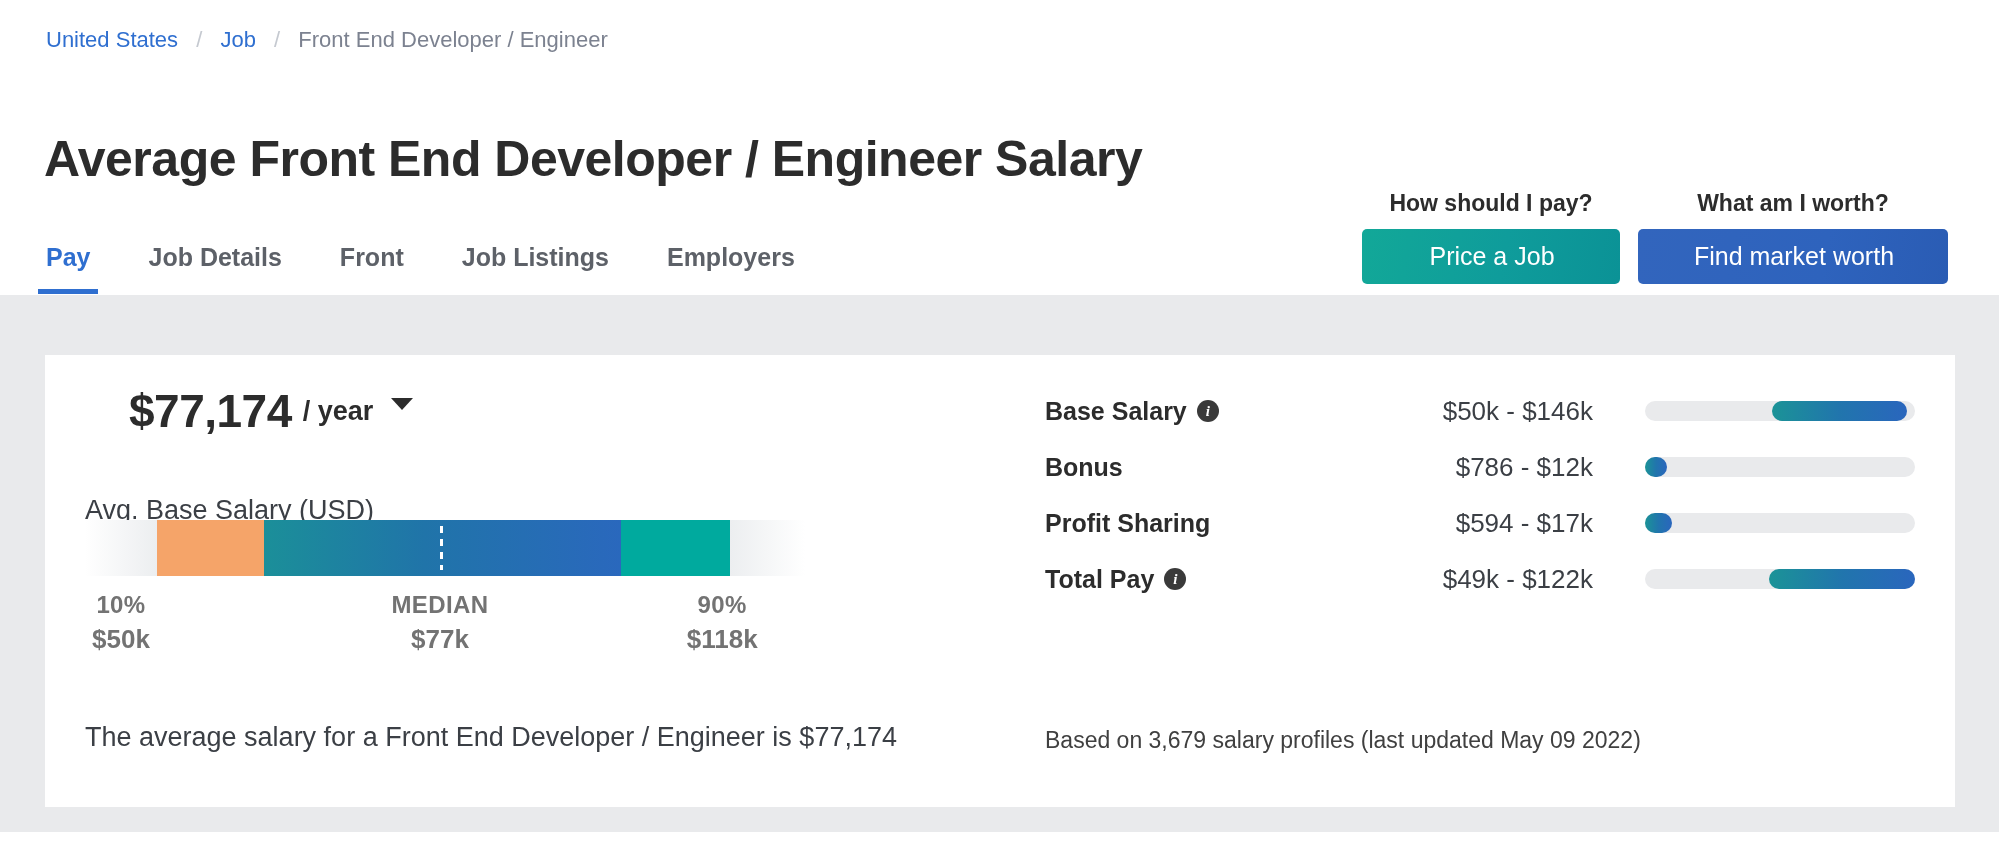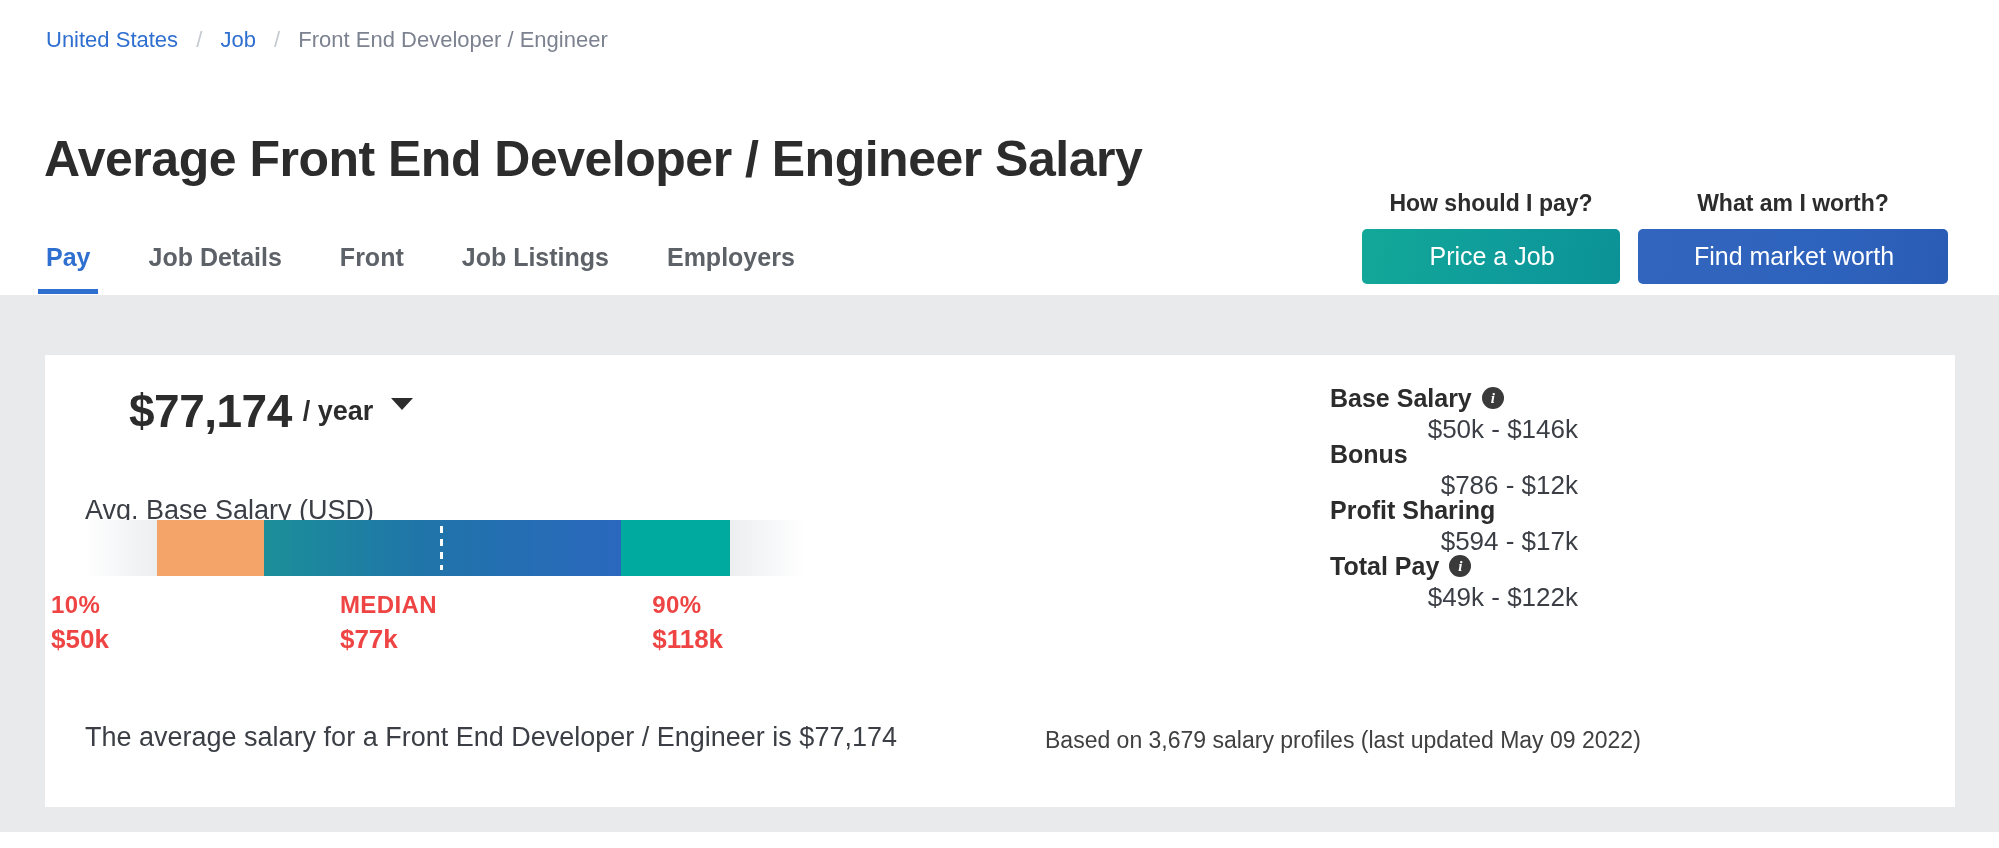--- a/index.html
+++ b/index.html
@@ -255,22 +255,22 @@
     );
   }
 
   .dist-labels {
     position: relative;
     height: 80px;
     margin-top: 14px;
   }
   .dist-label {
     position: absolute;
-    text-align: left;
-    color: #ef4444;
+    text-align: center;
+    color: #737373;
     white-space: nowrap;
   }
   .dist-label .pct {
     display: block;
     font-size: 24px;
     line-height: 30px;
     font-weight: bold;
     letter-spacing: 0.4px;
   }
   .dist-label .amt {
@@ -299,21 +299,20 @@
     position: absolute;
     left: 1000px;
     top: 28px;
     width: 870px;
   }
   .comp-row {
     position: relative;
     height: 56px;
     display: flex;
     align-items: center;
-    flex-direction: column;
   }
   .comp-label {
     width: 300px;
     font-size: 25px;
     line-height: 30px;
     font-weight: bold;
     color: #2c2c2c;
     display: flex;
     align-items: center;
     white-space: nowrap;

